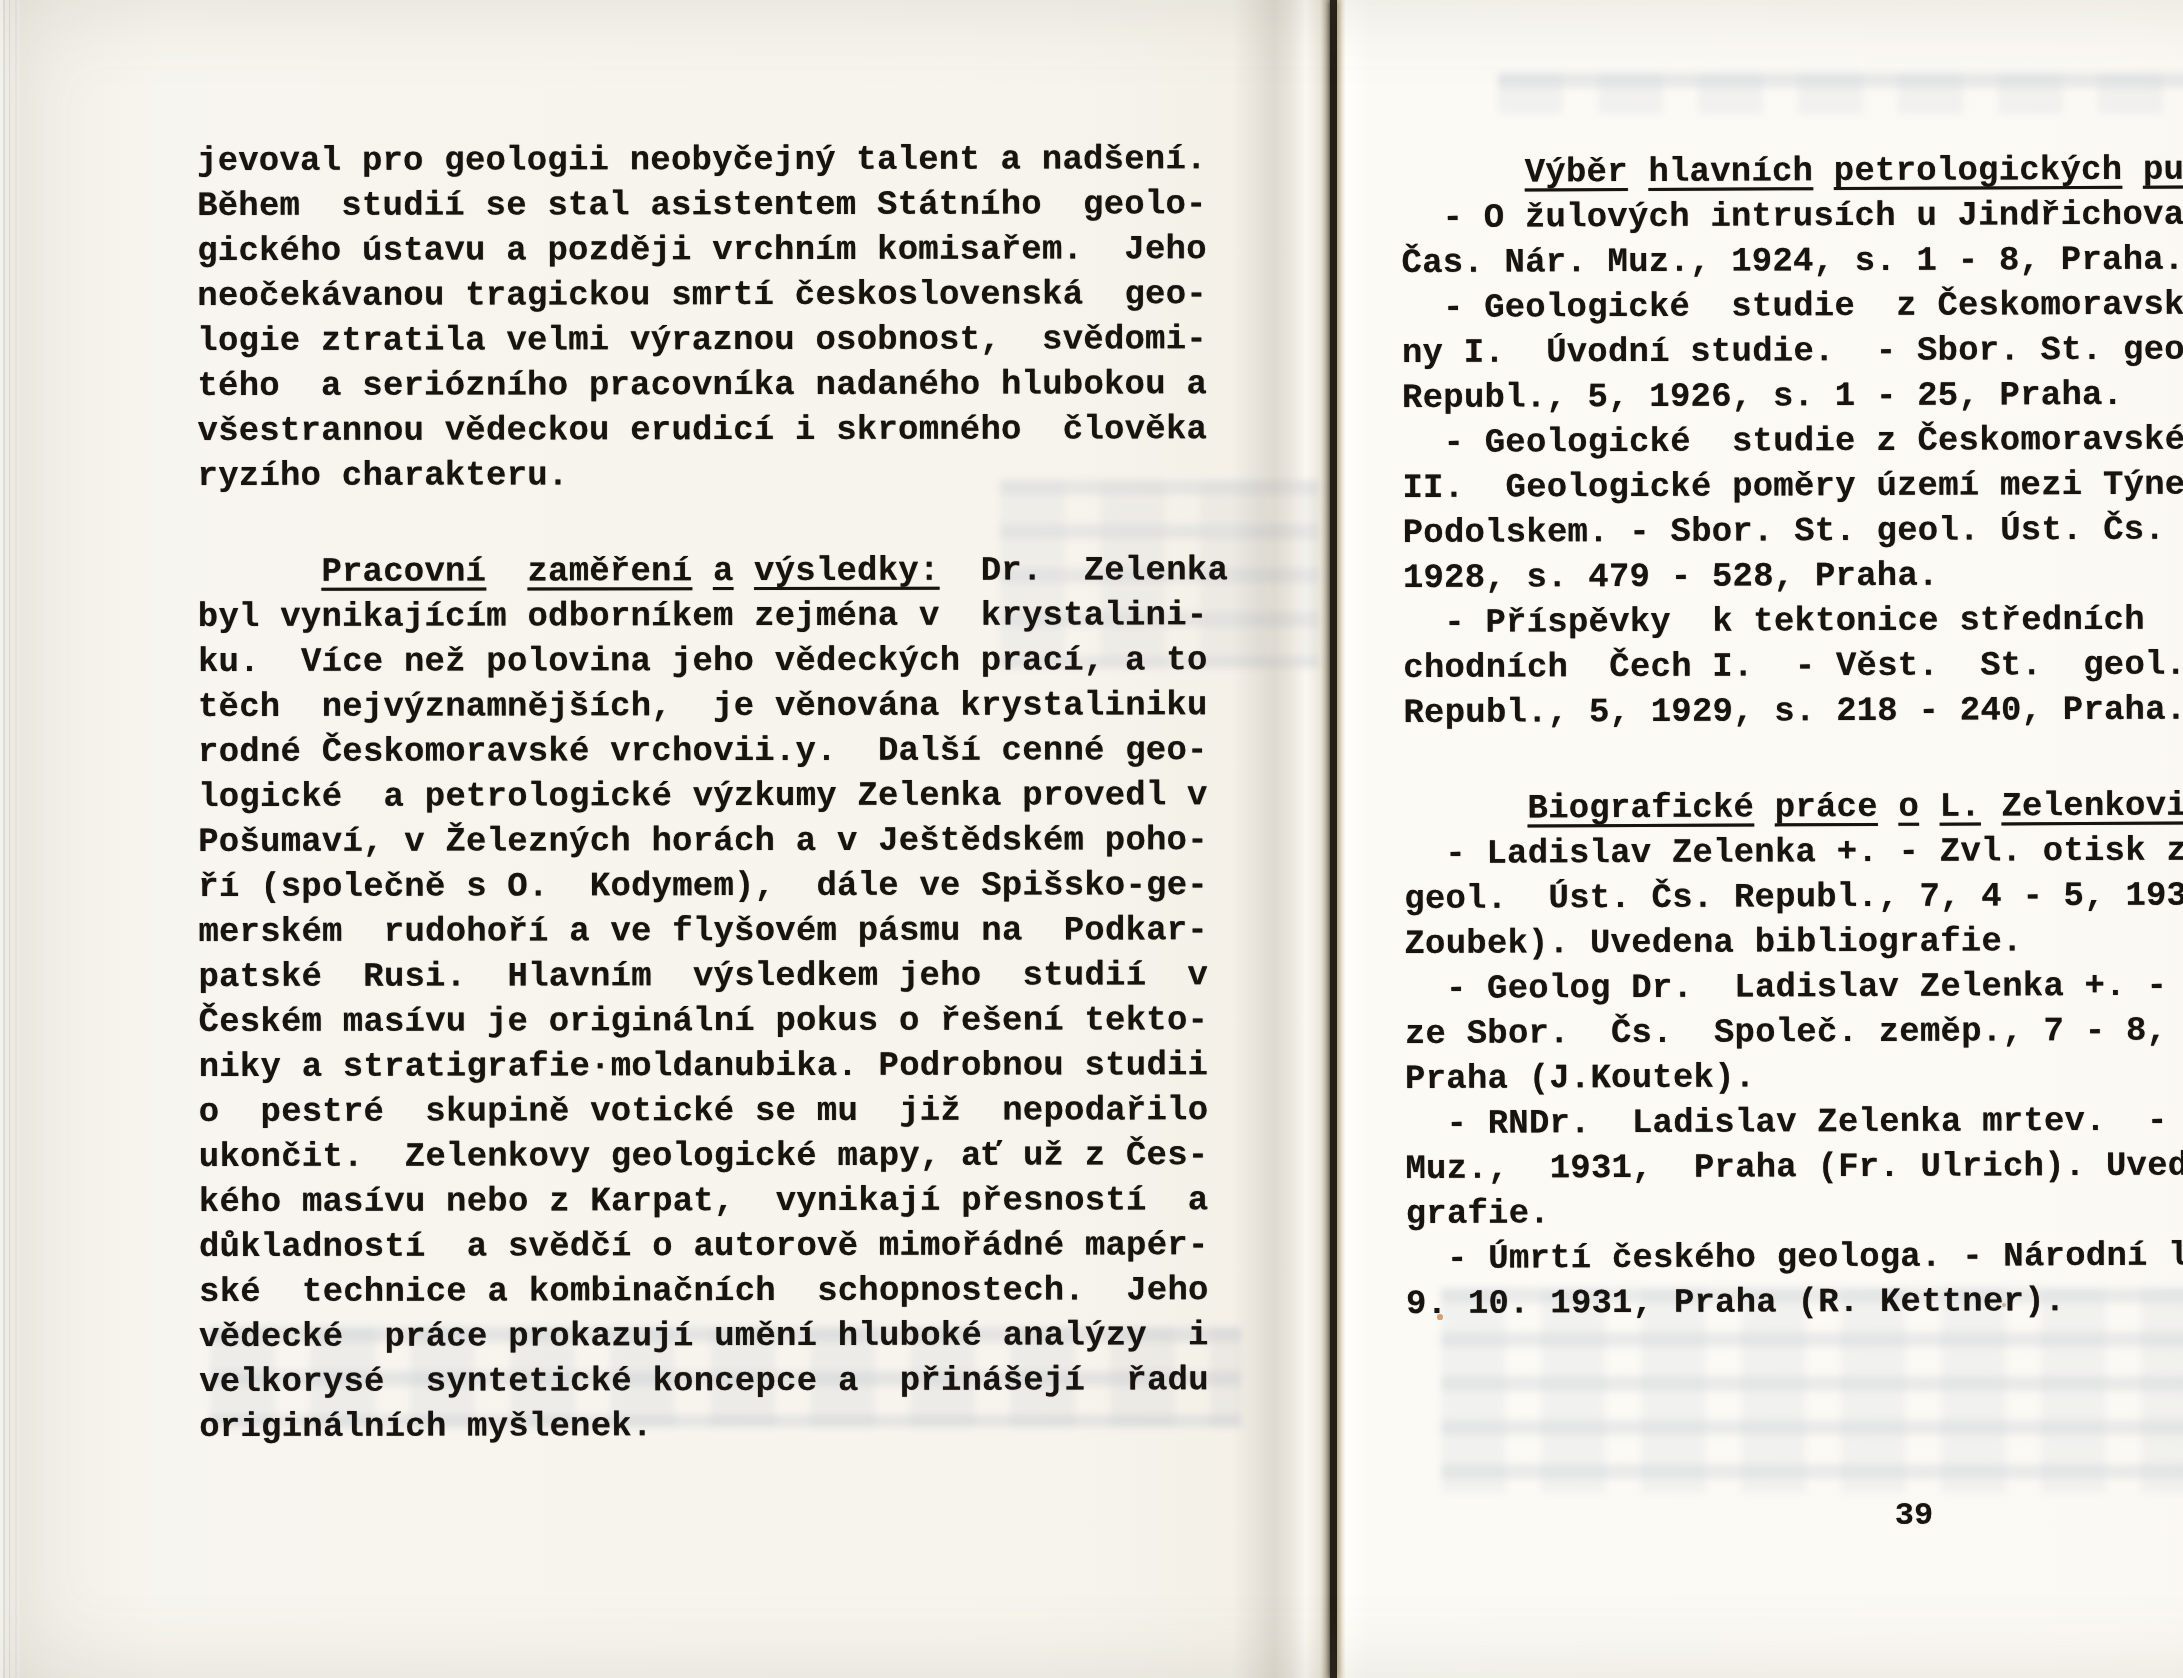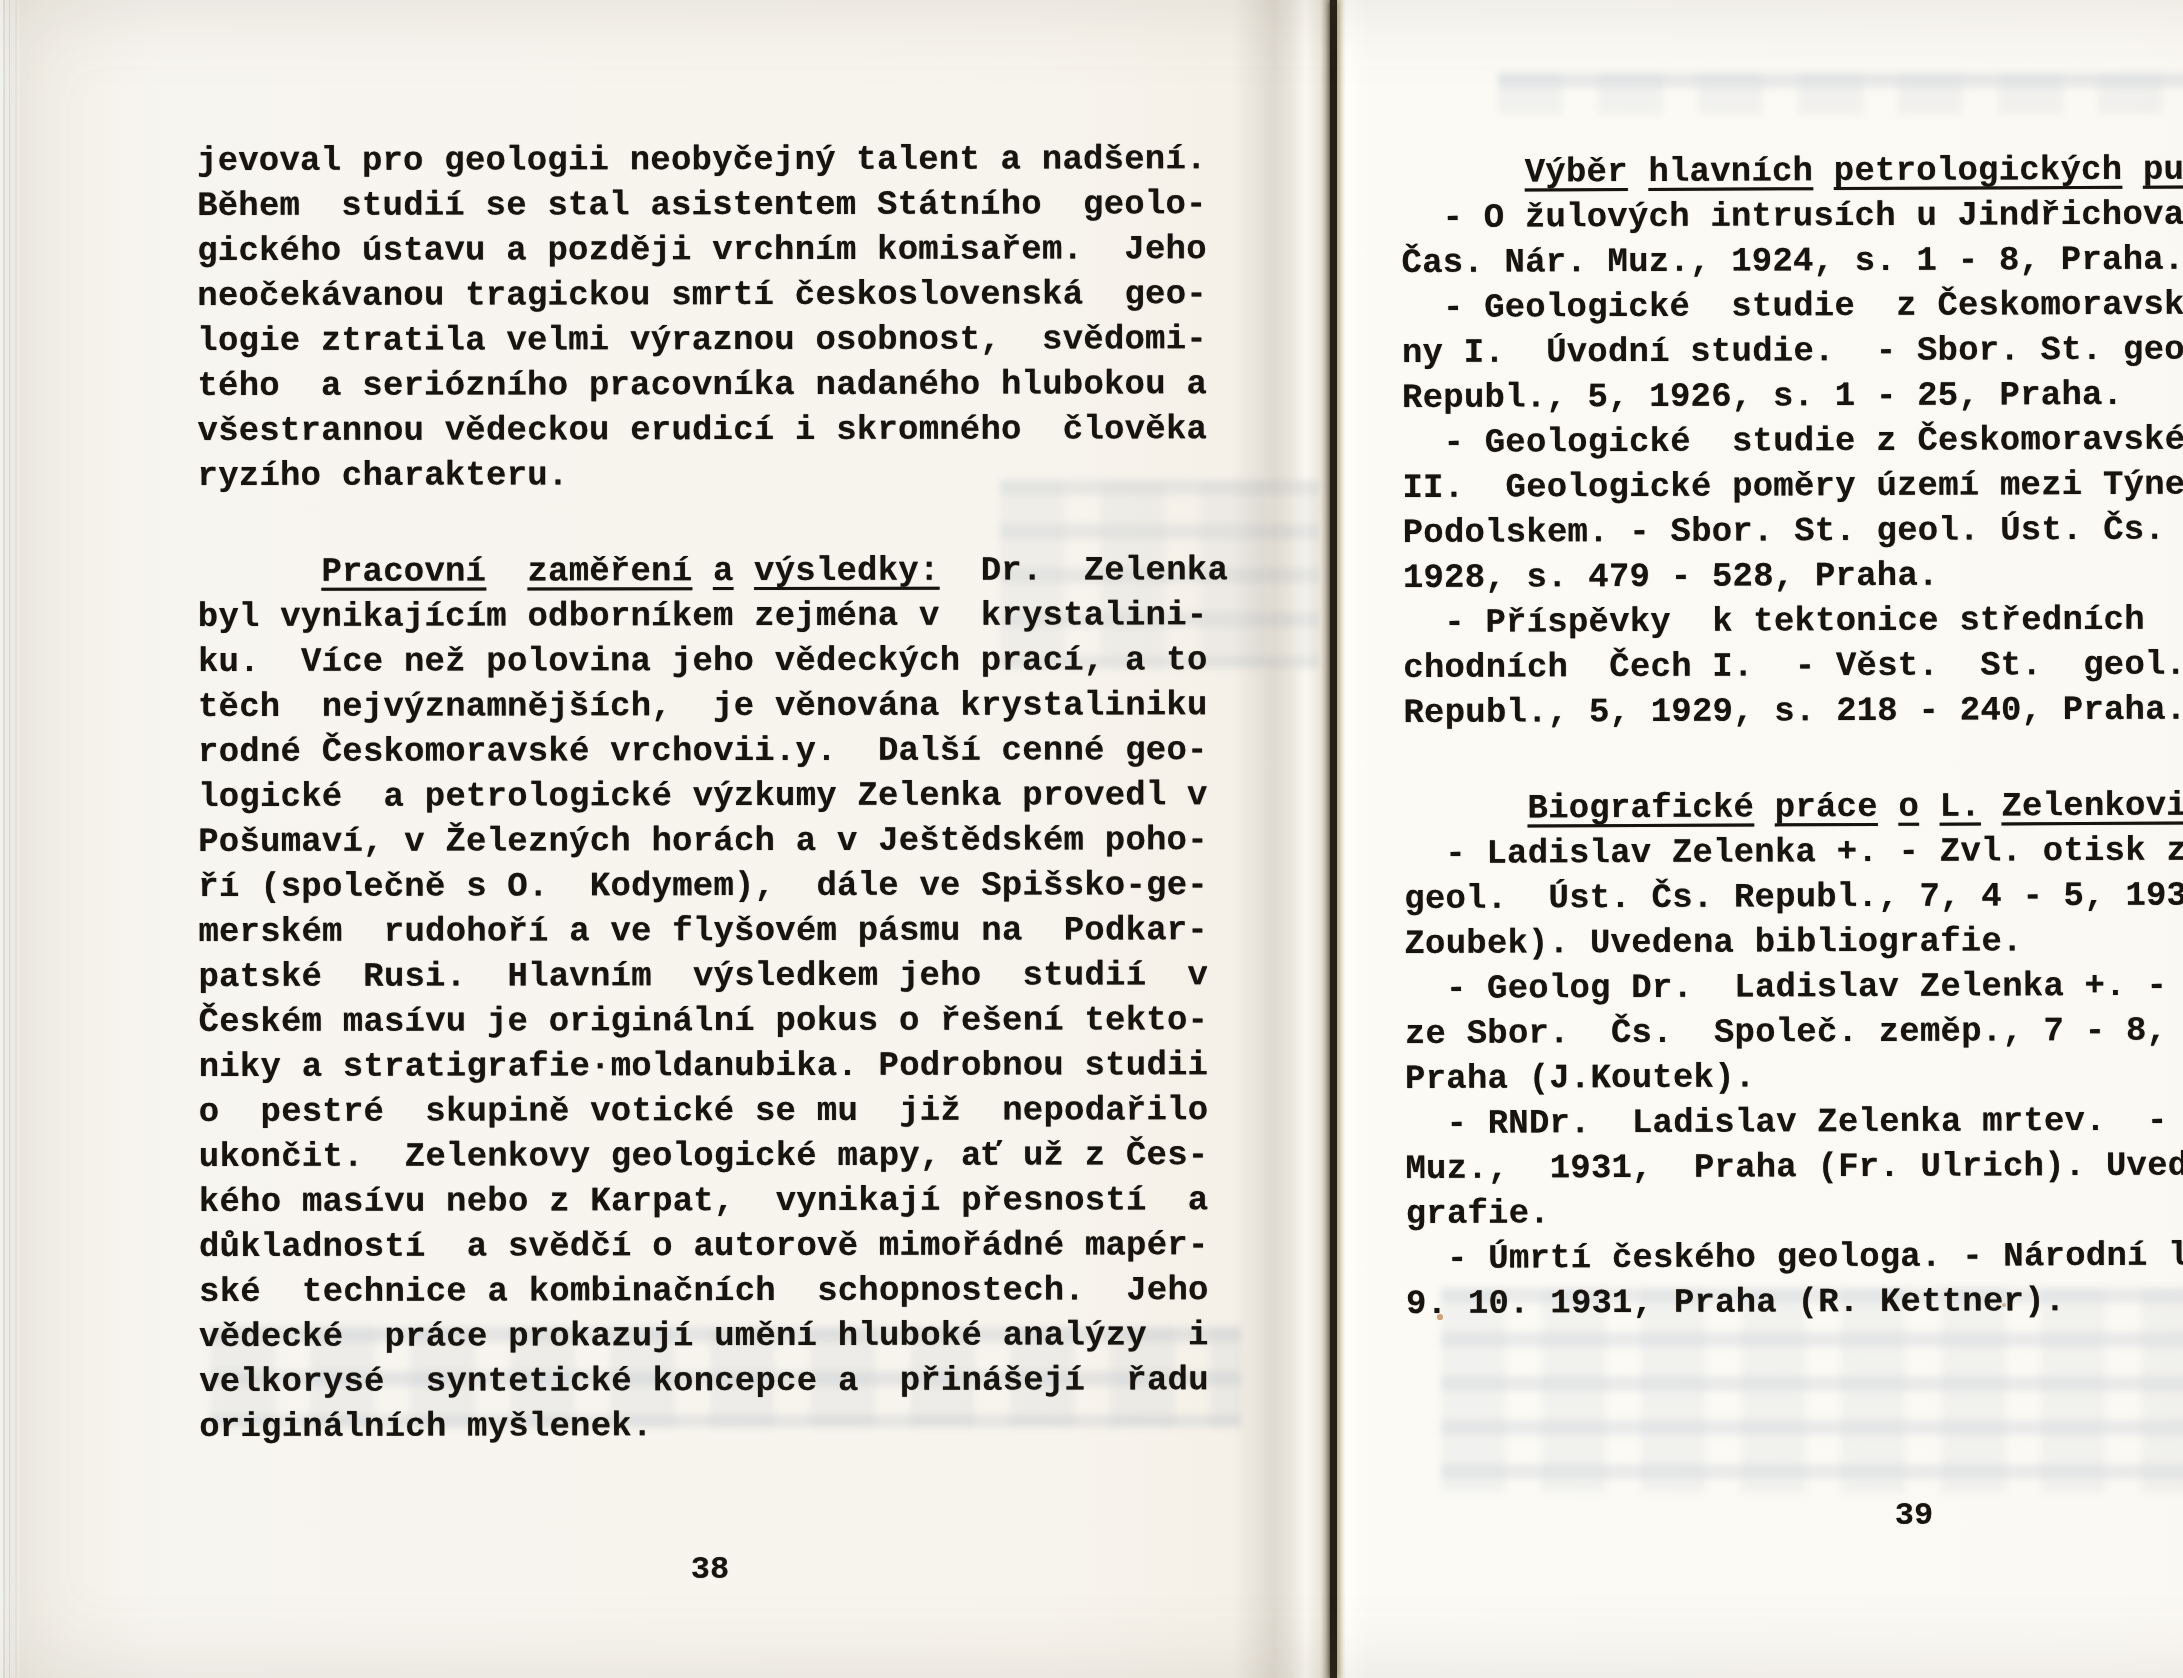--- a/index.html
+++ b/index.html
@@ -62,18 +62,17 @@
   <div class="ghost" style="left:1498px;top:73px;width:830px;height:41px;opacity:.36;"></div>
 
   <div class="ghost" style="left:1441px;top:1288px;width:1039px;height:205px;opacity:.34;"></div>
 
   <div class="speck" style="left:1437px;top:1314px;width:5.7px;height:5.7px;background:rgba(200,140,90,.8);"></div>
   <div class="speck" style="left:2002px;top:1303px;width:4.4px;height:4.4px;background:rgba(205,150,100,.7);"></div>
 
   <div class="pagecol col-left"><div class="line"><span>jevoval pro geologii neobyčejný talent a nadšení.</span></div><div class="line"><span>Během  studií se stal asistentem Státního  geolo-</span></div><div class="line"><span>gického ústavu a později vrchním komisařem.  Jeho</span></div><div class="line"><span>neočekávanou tragickou smrtí československá  geo-</span></div><div class="line"><span>logie ztratila velmi výraznou osobnost,  svědomi-</span></div><div class="line"><span>tého  a seriózního pracovníka nadaného hlubokou a</span></div><div class="line"><span>všestrannou vědeckou erudicí i skromného  člověka</span></div><div class="line"><span>ryzího charakteru.</span></div><div class="gap"></div><div class="line"><span>      </span><span class="u">Pracovní</span><span>  </span><span class="u">zaměření</span><span> </span><span class="u">a</span><span> </span><span class="u">výsledky:</span><span>  Dr.  Zelenka</span></div><div class="line"><span>byl vynikajícím odborníkem zejména v  krystalini-</span></div><div class="line"><span>ku.  Více než polovina jeho vědeckých prací, a to</span></div><div class="line"><span>těch  nejvýznamnějších,  je věnována krystaliniku</span></div><div class="line"><span>rodné Českomoravské vrchovii.y.  Další cenné geo-</span></div><div class="line"><span>logické  a petrologické výzkumy Zelenka provedl v</span></div><div class="line"><span>Pošumaví, v Železných horách a v Ještědském poho-</span></div><div class="line"><span>ří (společně s O.  Kodymem),  dále ve Spišsko-ge-</span></div><div class="line"><span>merském  rudohoří a ve flyšovém pásmu na  Podkar-</span></div><div class="line"><span>patské  Rusi.  Hlavním  výsledkem jeho  studií  v</span></div><div class="line"><span>Českém masívu je originální pokus o řešení tekto-</span></div><div class="line"><span>niky a stratigrafie·moldanubika. Podrobnou studii</span></div><div class="line"><span>o  pestré  skupině votické se mu  již  nepodařilo</span></div><div class="line"><span>ukončit.  Zelenkovy geologické mapy, ať už z Čes-</span></div><div class="line"><span>kého masívu nebo z Karpat,  vynikají přesností  a</span></div><div class="line"><span>důkladností  a svědčí o autorově mimořádné mapér-</span></div><div class="line"><span>ské  technice a kombinačních  schopnostech.  Jeho</span></div><div class="line"><span>vědecké  práce prokazují umění hluboké analýzy  i</span></div><div class="line"><span>velkorysé  syntetické koncepce a  přinášejí  řadu</span></div><div class="line"><span>originálních myšlenek.</span></div></div>
   <div class="pagecol col-right"><div class="line"><span>      </span><span class="u">Výběr</span><span> </span><span class="u">hlavních</span><span> </span><span class="u">petrologických</span><span> </span><span class="u">publikací</span></div><div class="line"><span>  - O žulových intrusích u Jindřichova Hradce. -</span></div><div class="line"><span>Čas. Nár. Muz., 1924, s. 1 - 8, Praha.</span></div><div class="line"><span>  - Geologické  studie  z Českomoravské  vysoči-</span></div><div class="line"><span>ny I.  Úvodní studie.  - Sbor. St. geol. Úst. Čs.</span></div><div class="line"><span>Republ., 5, 1926, s. 1 - 25, Praha.</span></div><div class="line"><span>  - Geologické  studie z Českomoravské  vysočiny</span></div><div class="line"><span>II.  Geologické poměry území mezi Týnem n. Vlt. a</span></div><div class="line"><span>Podolskem. - Sbor. St. geol. Úst. Čs. Republ., 7,</span></div><div class="line"><span>1928, s. 479 - 528, Praha.</span></div><div class="line"><span>  - Příspěvky  k tektonice středních  a  jihový-</span></div><div class="line"><span>chodních  Čech I.  - Věst.  St.  geol.  Úst.  Čs.</span></div><div class="line"><span>Republ., 5, 1929, s. 218 - 240, Praha.</span></div><div class="gap"></div><div class="line"><span>      </span><span class="u">Biografické</span><span> </span><span class="u">práce</span><span> </span><span class="u">o</span><span> </span><span class="u">L.</span><span> </span><span class="u">Zelenkovi:</span></div><div class="line"><span>  - Ladislav Zelenka +. - Zvl. otisk z Věst. St.</span></div><div class="line"><span>geol.  Úst. Čs. Republ., 7, 4 - 5, 1931, 8 s. (V.</span></div><div class="line"><span>Zoubek). Uvedena bibliografie.</span></div><div class="line"><span>  - Geolog Dr.  Ladislav Zelenka +. - Zvl. otisk</span></div><div class="line"><span>ze Sbor.  Čs.  Společ. zeměp., 7 - 8, 1931, 1 s.,</span></div><div class="line"><span>Praha (J.Koutek).</span></div><div class="line"><span>  - RNDr.  Ladislav Zelenka mrtev.  - Čas.  Nár.</span></div><div class="line"><span>Muz.,  1931,  Praha (Fr. Ulrich). Uvedena biblio-</span></div><div class="line"><span>grafie.</span></div><div class="line"><span>  - Úmrtí českého geologa. - Národní listy, 276,</span></div><div class="line"><span>9. 10. 1931, Praha (R. Kettner).</span></div></div>
 
-  <div class="pagenum num-left">38</div>
   <div class="pagenum num-right">39</div>
 
   <div class="vignette"></div>
 </div>
 
 
 </body></html>

